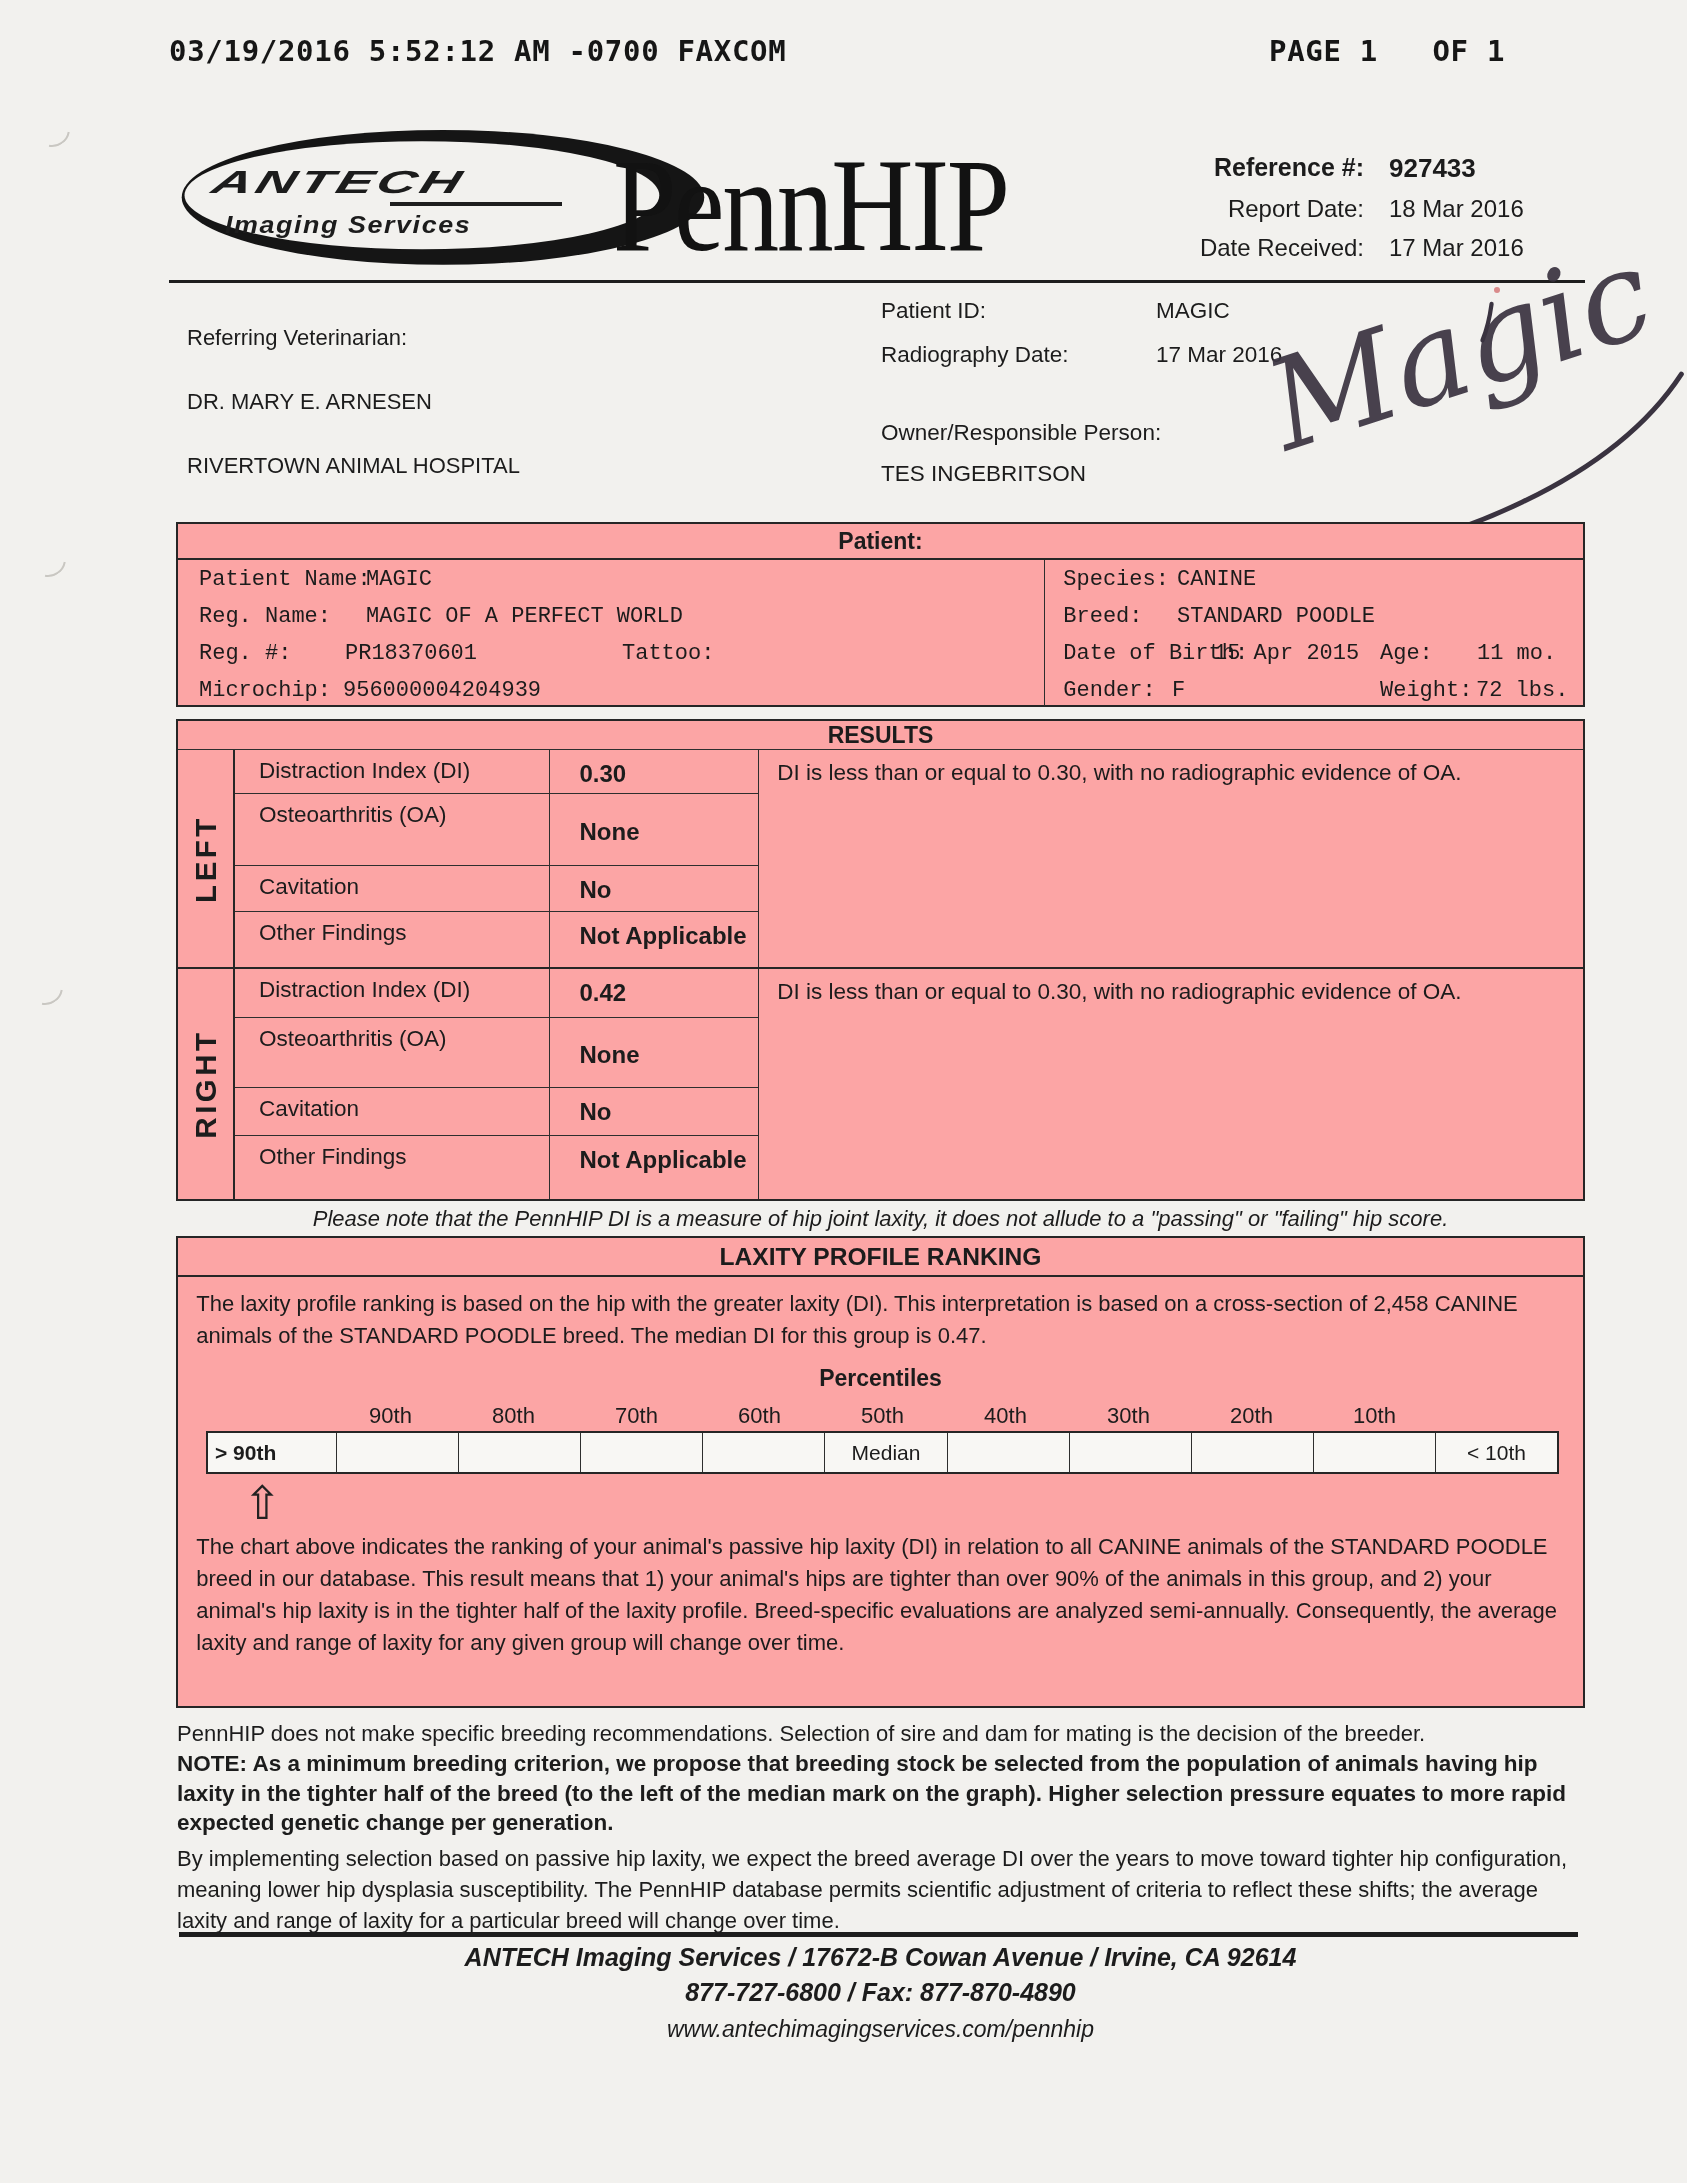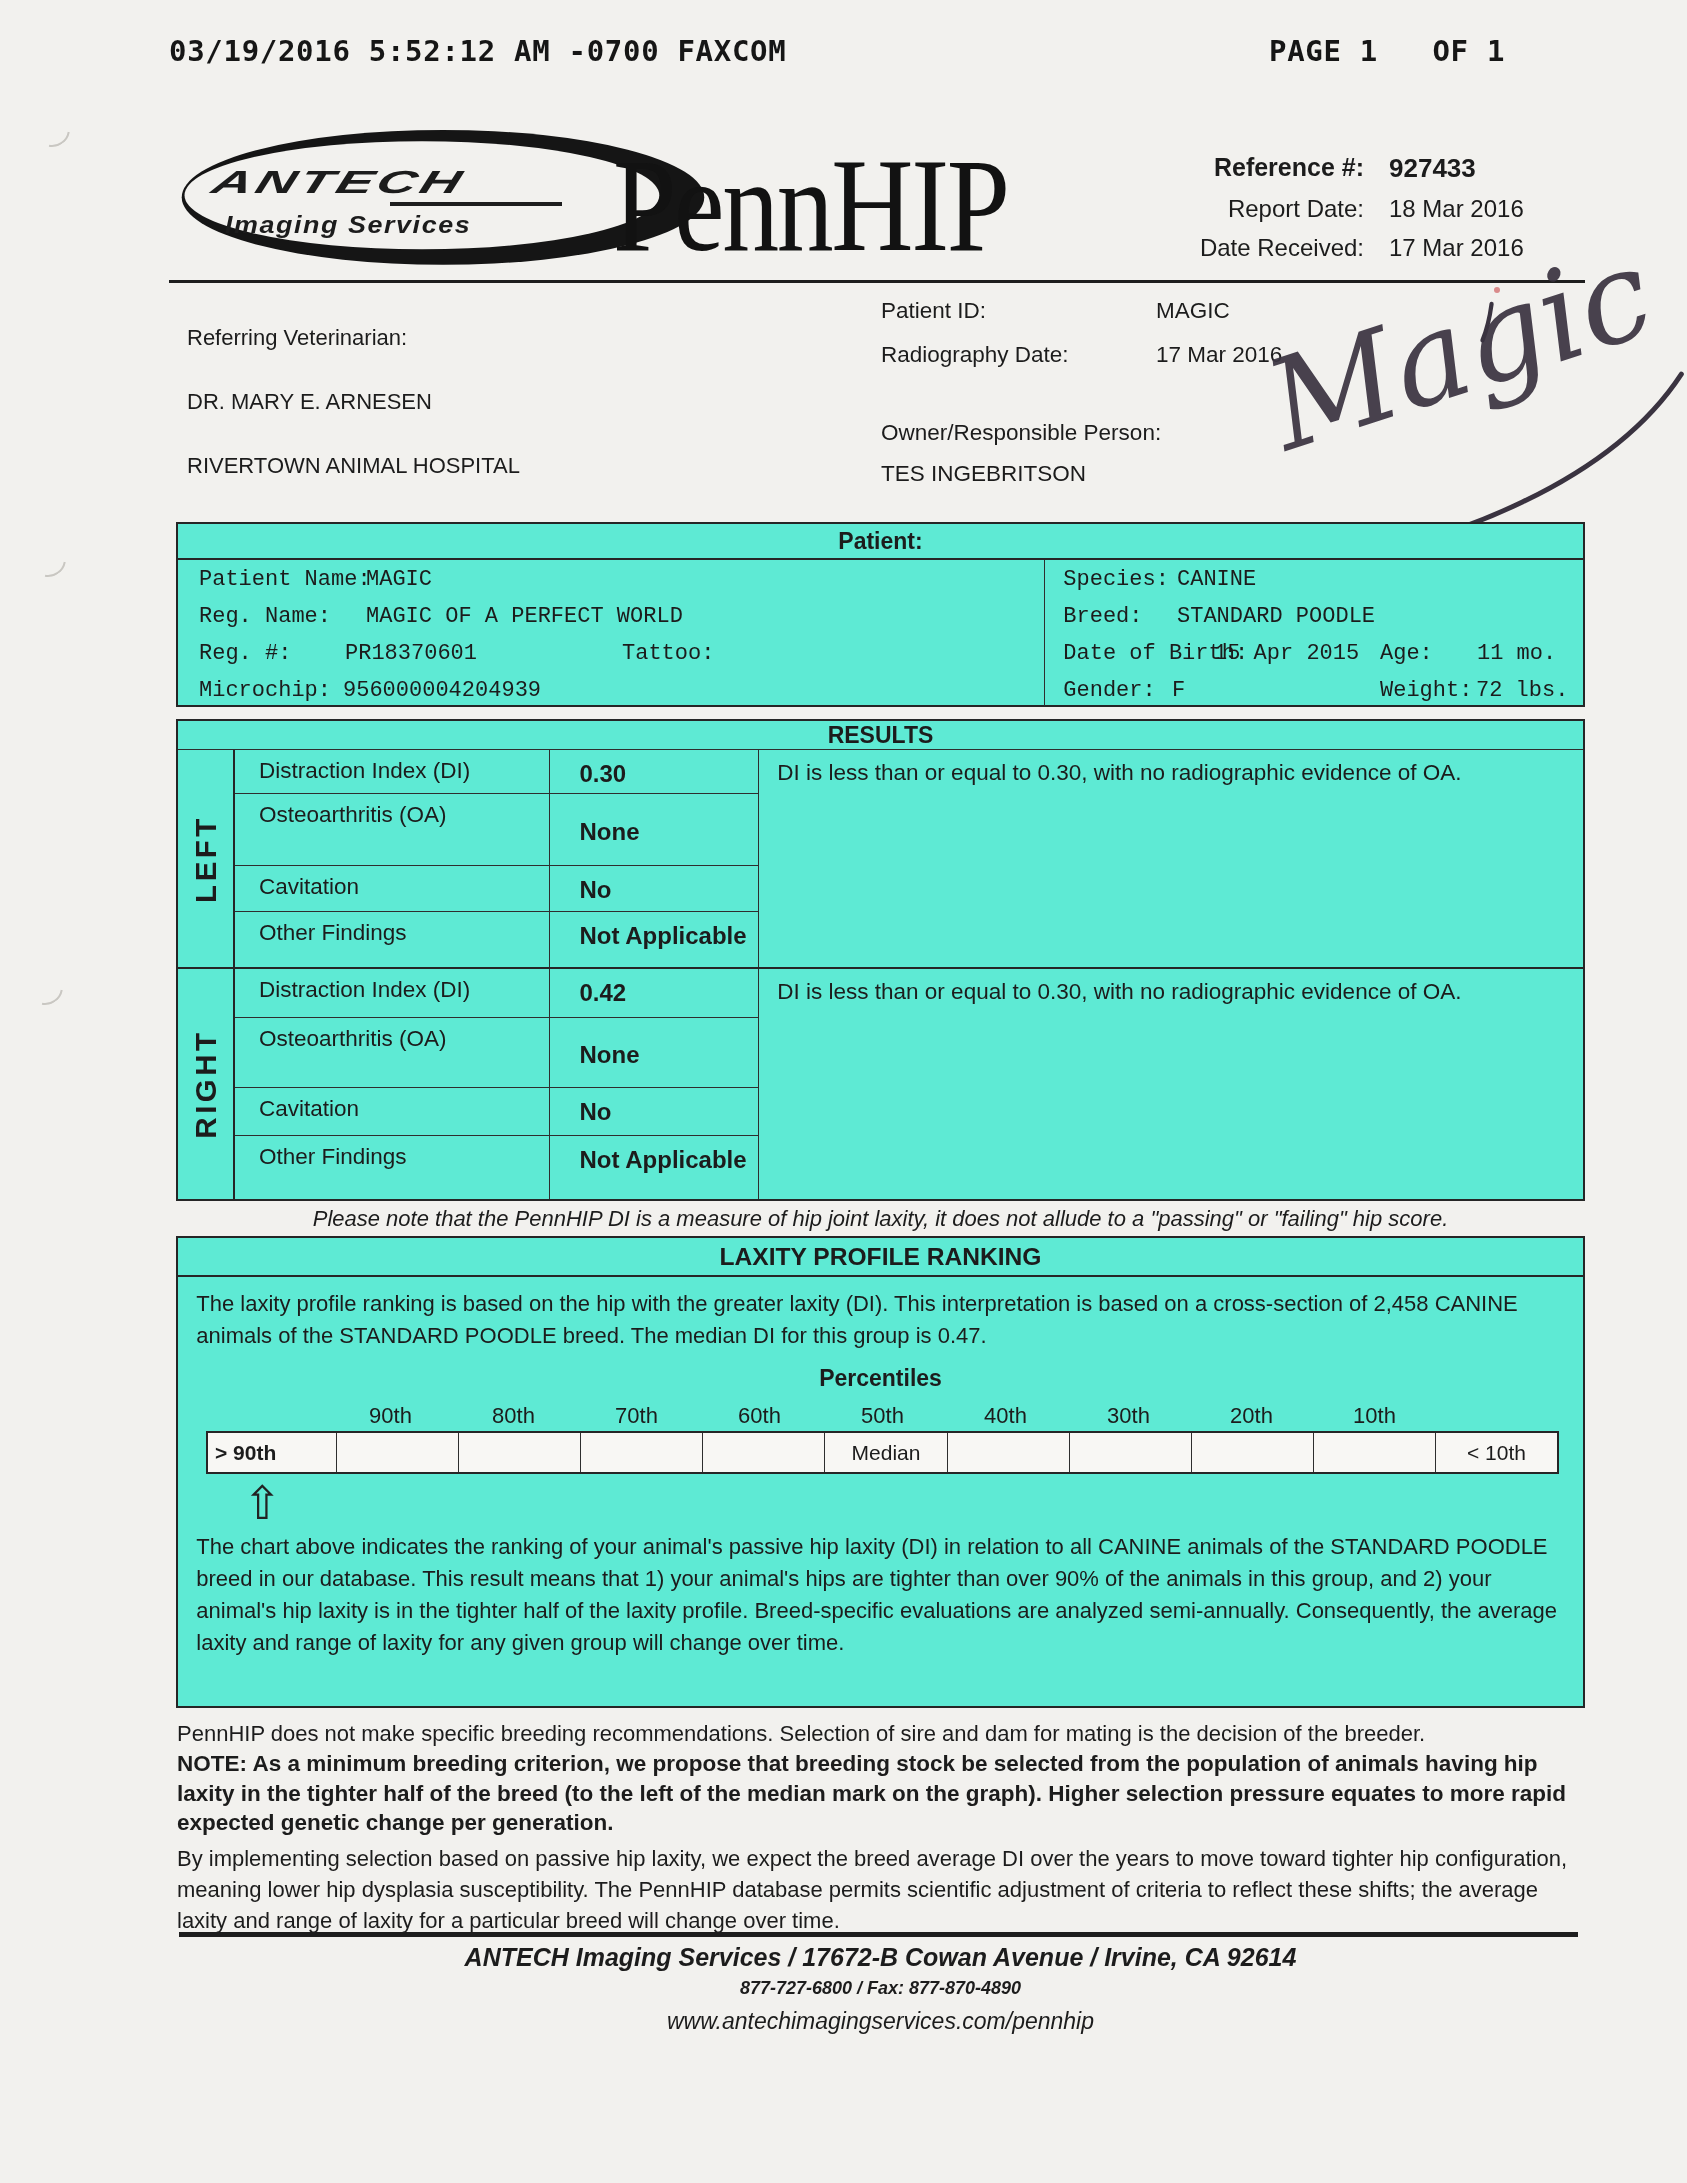--- a/index.html
+++ b/index.html
@@ -25,21 +25,21 @@
   .rule{position:absolute;background:#1e1e1e;}
   
   .vet{font-size:22px;line-height:32px;white-space:pre-line;}
   .case-label{font-size:22.5px;white-space:nowrap;}
   .case-value{font-size:22.5px;white-space:nowrap;}
   
   .signature{font-family:"DejaVu Serif",serif;font-style:italic;font-size:125px;
        color:#3a3340;transform:rotate(-18deg);transform-origin:left bottom;
        line-height:1;opacity:.92;}
   
-  .box{position:absolute;border:2.1px solid #262626;background:#5eead4;box-sizing:border-box;}
+  .box{position:absolute;border:2.1px solid #262626;background:#fca5a5;box-sizing:border-box;}
   .box-heading{font-weight:700;font-size:23px;text-align:center;border-bottom:2.1px solid #262626;
        display:flex;align-items:center;justify-content:center;}
   
   .pbody{display:flex;height:146px;font-family:Liberation Mono, monospace;}
   .pcol{position:relative;box-sizing:border-box;}
   .prow{position:relative;height:37px;}
   .pspan{position:absolute;top:7px;font-size:22px;white-space:nowrap;}
   
   .rsection{display:flex;box-sizing:border-box;}
   .side{width:55px;display:flex;align-items:center;justify-content:center;}
@@ -273,18 +273,18 @@
   </div>
 
   <div class="para" style="top:1718px;font-size:22px;">PennHIP does not make specific breeding recommendations.  Selection of sire and dam for mating is the decision of the breeder.</div>
   <div class="para bold" style="top:1749px;line-height:29.5px;">NOTE: As a minimum breeding criterion, we propose that breeding stock be selected from the population of animals having hip laxity in the tighter half of the breed (to the left of the median mark on the graph).  Higher selection pressure equates to more rapid expected genetic change per generation.</div>
   <div class="para" style="top:1843px;font-size:22px;">By implementing selection based on passive hip laxity, we expect the breed average DI over the years to move toward tighter hip configuration, meaning lower hip dysplasia susceptibility.  The PennHIP database permits scientific adjustment of criteria to reflect these shifts; the average laxity and range of laxity for a particular breed will change over time.</div>
 
   <div class="rule" style="left:179px;top:1932px;width:1399px;height:4.9px;"></div>
 
   <div class="abs" style="left:176px;top:1943px;width:1409px;">
     <div class="footer-line bold" style="font-size:25px;">ANTECH Imaging Services / 17672-B Cowan Avenue / Irvine, CA 92614</div>
-    <div class="footer-line bold" style="font-size:18px;margin-top:5.6px;">877-727-6800  /  Fax: 877-870-4890</div>
+    <div class="footer-line bold" style="font-size:25px;margin-top:5.6px;">877-727-6800  /  Fax: 877-870-4890</div>
     <div class="footer-line" style="font-size:23px;margin-top:9.8px;">www.antechimagingservices.com/pennhip</div>
   </div>
 
 </div>
 
 
 </body></html>

